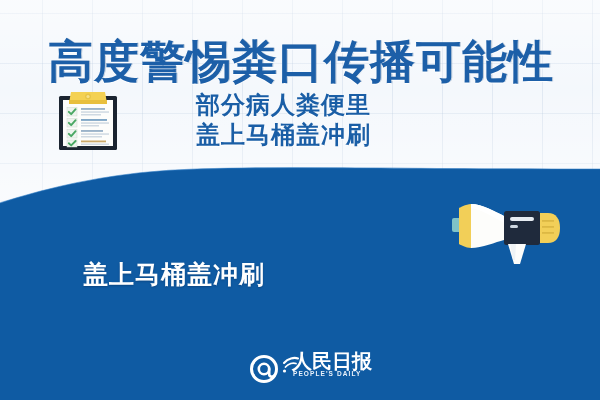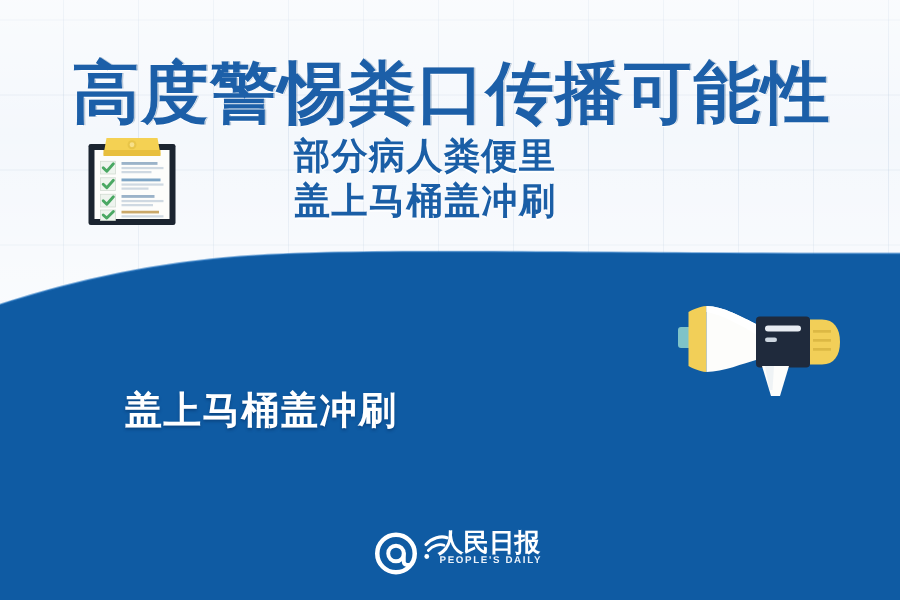--- a/index.html
+++ b/index.html
@@ -53,21 +53,21 @@
   .msgwrap{position:absolute;left:53px;top:258px;margin-left:30px;}
   .msgline{
     font-size:25px;font-weight:bold;color:#ffffff;line-height:33px;
     letter-spacing:1px;white-space:nowrap;
     text-shadow:0 1px 2px rgba(0,30,70,.35);
   }
   
   .logo{position:absolute;left:248px;top:354px;width:112px;height:30px;}
   .logo-cn{
     position:absolute;left:44px;top:-1px;
-    font-size:17px;font-weight:bold;color:#ffffff;letter-spacing:0px;
+    font-size:20px;font-weight:bold;color:#ffffff;letter-spacing:0px;
     white-space:nowrap;line-height:17px;
   }
   .logo-en{
     position:absolute;left:45px;top:16px;
     font-size:6.5px;font-weight:bold;color:#e9f1fa;letter-spacing:1.1px;
     white-space:nowrap;line-height:8px;
   }
 </style>
 </head>
 <body>

